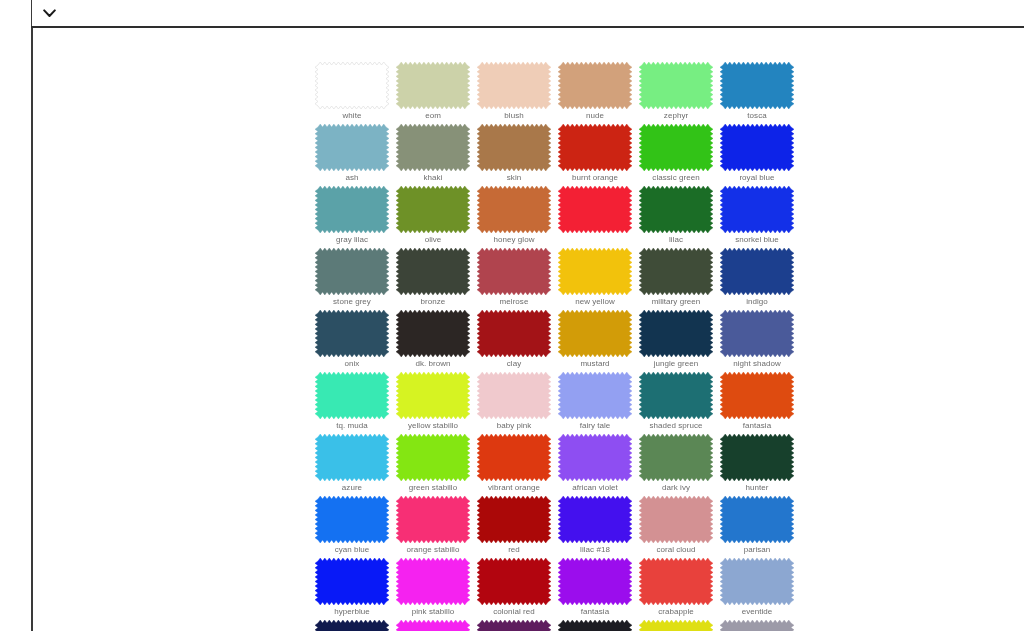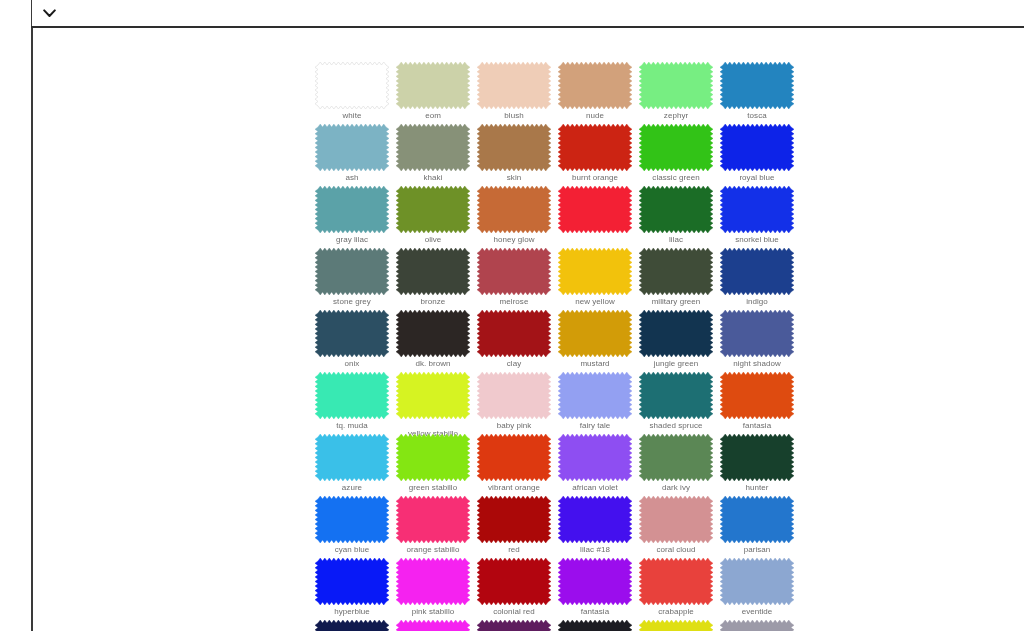--- a/index.html
+++ b/index.html
@@ -382,21 +382,21 @@
           <polygon points="3.00,3.00 5.27,0.00 7.53,3.00 9.80,0.00 12.07,3.00 14.33,0.00 16.60,3.00 18.87,0.00 21.13,3.00 23.40,0.00 25.67,3.00 27.93,0.00 30.20,3.00 32.47,0.00 34.73,3.00 37.00,0.00 39.27,3.00 41.53,0.00 43.80,3.00 46.07,0.00 48.33,3.00 50.60,0.00 52.87,3.00 55.13,0.00 57.40,3.00 59.67,0.00 61.93,3.00 64.20,0.00 66.47,3.00 68.73,0.00 71.00,3.00 71.00,3.00 74.00,5.28 71.00,7.56 74.00,9.83 71.00,12.11 74.00,14.39 71.00,16.67 74.00,18.94 71.00,21.22 74.00,23.50 71.00,25.78 74.00,28.06 71.00,30.33 74.00,32.61 71.00,34.89 74.00,37.17 71.00,39.44 74.00,41.72 71.00,44.00 71.00,44.00 68.73,47.00 66.47,44.00 64.20,47.00 61.93,44.00 59.67,47.00 57.40,44.00 55.13,47.00 52.87,44.00 50.60,47.00 48.33,44.00 46.07,47.00 43.80,44.00 41.53,47.00 39.27,44.00 37.00,47.00 34.73,44.00 32.47,47.00 30.20,44.00 27.93,47.00 25.67,44.00 23.40,47.00 21.13,44.00 18.87,47.00 16.60,44.00 14.33,47.00 12.07,44.00 9.80,47.00 7.53,44.00 5.27,47.00 3.00,44.00 3.00,44.00 0.00,41.72 3.00,39.44 0.00,37.17 3.00,34.89 0.00,32.61 3.00,30.33 0.00,28.06 3.00,25.78 0.00,23.50 3.00,21.22 0.00,18.94 3.00,16.67 0.00,14.39 3.00,12.11 0.00,9.83 3.00,7.56 0.00,5.28 3.00,3.00" fill="#38e9b3" stroke="#38e9b3" stroke-width="0.4"></polygon>
         </svg>
         <div class="swatch-label" style="color: rgb(109, 109, 109);">tq. muda</div>
       </div>
     </div>
     <div class="swatch-cell">
       <div class="swatch-chip-wrap">
         <svg class="swatch-chip" width="74" height="47" viewBox="0 0 74 47">
           <polygon points="3.00,3.00 5.27,0.00 7.53,3.00 9.80,0.00 12.07,3.00 14.33,0.00 16.60,3.00 18.87,0.00 21.13,3.00 23.40,0.00 25.67,3.00 27.93,0.00 30.20,3.00 32.47,0.00 34.73,3.00 37.00,0.00 39.27,3.00 41.53,0.00 43.80,3.00 46.07,0.00 48.33,3.00 50.60,0.00 52.87,3.00 55.13,0.00 57.40,3.00 59.67,0.00 61.93,3.00 64.20,0.00 66.47,3.00 68.73,0.00 71.00,3.00 71.00,3.00 74.00,5.28 71.00,7.56 74.00,9.83 71.00,12.11 74.00,14.39 71.00,16.67 74.00,18.94 71.00,21.22 74.00,23.50 71.00,25.78 74.00,28.06 71.00,30.33 74.00,32.61 71.00,34.89 74.00,37.17 71.00,39.44 74.00,41.72 71.00,44.00 71.00,44.00 68.73,47.00 66.47,44.00 64.20,47.00 61.93,44.00 59.67,47.00 57.40,44.00 55.13,47.00 52.87,44.00 50.60,47.00 48.33,44.00 46.07,47.00 43.80,44.00 41.53,47.00 39.27,44.00 37.00,47.00 34.73,44.00 32.47,47.00 30.20,44.00 27.93,47.00 25.67,44.00 23.40,47.00 21.13,44.00 18.87,47.00 16.60,44.00 14.33,47.00 12.07,44.00 9.80,47.00 7.53,44.00 5.27,47.00 3.00,44.00 3.00,44.00 0.00,41.72 3.00,39.44 0.00,37.17 3.00,34.89 0.00,32.61 3.00,30.33 0.00,28.06 3.00,25.78 0.00,23.50 3.00,21.22 0.00,18.94 3.00,16.67 0.00,14.39 3.00,12.11 0.00,9.83 3.00,7.56 0.00,5.28 3.00,3.00" fill="#d6f322" stroke="#d6f322" stroke-width="0.4"></polygon>
         </svg>
-        <div class="swatch-label" style="color: rgb(109, 109, 109); margin-top: 8px;">yellow stabillo</div>
+        <div class="swatch-label" style="color: rgb(109, 109, 109);">yellow stabillo</div>
       </div>
     </div>
     <div class="swatch-cell">
       <div class="swatch-chip-wrap">
         <svg class="swatch-chip" width="74" height="47" viewBox="0 0 74 47">
           <polygon points="3.00,3.00 5.27,0.00 7.53,3.00 9.80,0.00 12.07,3.00 14.33,0.00 16.60,3.00 18.87,0.00 21.13,3.00 23.40,0.00 25.67,3.00 27.93,0.00 30.20,3.00 32.47,0.00 34.73,3.00 37.00,0.00 39.27,3.00 41.53,0.00 43.80,3.00 46.07,0.00 48.33,3.00 50.60,0.00 52.87,3.00 55.13,0.00 57.40,3.00 59.67,0.00 61.93,3.00 64.20,0.00 66.47,3.00 68.73,0.00 71.00,3.00 71.00,3.00 74.00,5.28 71.00,7.56 74.00,9.83 71.00,12.11 74.00,14.39 71.00,16.67 74.00,18.94 71.00,21.22 74.00,23.50 71.00,25.78 74.00,28.06 71.00,30.33 74.00,32.61 71.00,34.89 74.00,37.17 71.00,39.44 74.00,41.72 71.00,44.00 71.00,44.00 68.73,47.00 66.47,44.00 64.20,47.00 61.93,44.00 59.67,47.00 57.40,44.00 55.13,47.00 52.87,44.00 50.60,47.00 48.33,44.00 46.07,47.00 43.80,44.00 41.53,47.00 39.27,44.00 37.00,47.00 34.73,44.00 32.47,47.00 30.20,44.00 27.93,47.00 25.67,44.00 23.40,47.00 21.13,44.00 18.87,47.00 16.60,44.00 14.33,47.00 12.07,44.00 9.80,47.00 7.53,44.00 5.27,47.00 3.00,44.00 3.00,44.00 0.00,41.72 3.00,39.44 0.00,37.17 3.00,34.89 0.00,32.61 3.00,30.33 0.00,28.06 3.00,25.78 0.00,23.50 3.00,21.22 0.00,18.94 3.00,16.67 0.00,14.39 3.00,12.11 0.00,9.83 3.00,7.56 0.00,5.28 3.00,3.00" fill="#f0c9cd" stroke="#f0c9cd" stroke-width="0.4"></polygon>
         </svg>
         <div class="swatch-label" style="color: rgb(109, 109, 109);">baby pink</div>
       </div>
     </div>

